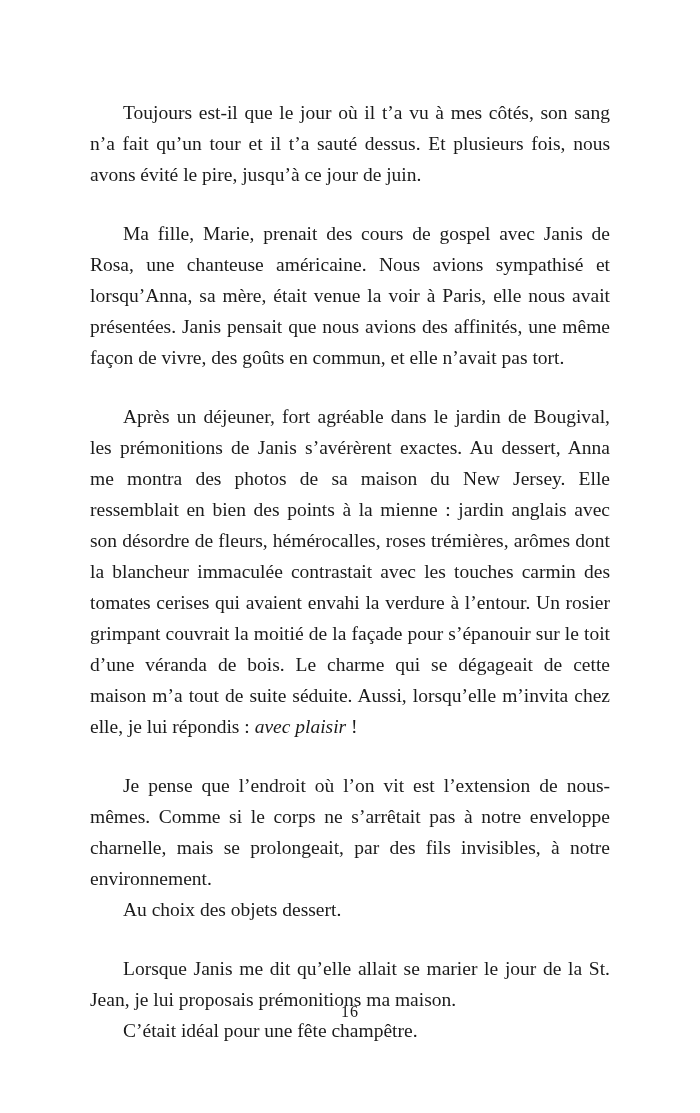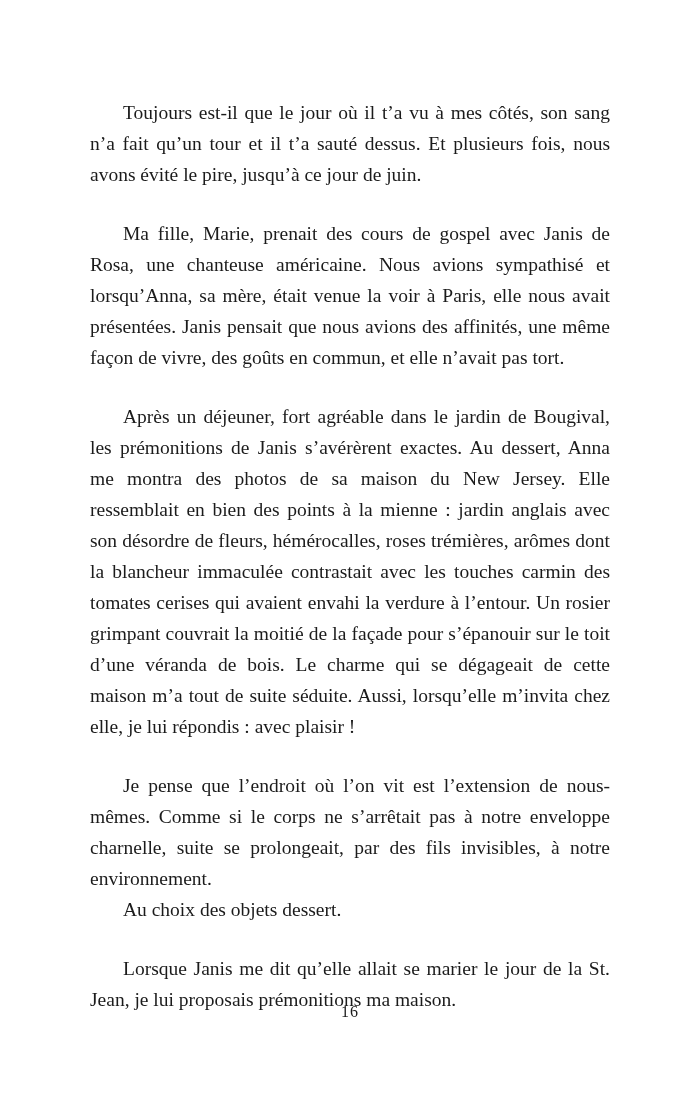--- a/index.html
+++ b/index.html
@@ -34,20 +34,21 @@
     margin: 0;
     text-indent: 33px;
   }
   .para.spaced {
     margin-top: 28px;
   }
   .para.spaced:first-child {
     margin-top: 0;
   }
   .italic {
+    font-style: italic;
   }
   .page-footer {
     position: absolute;
     left: 0;
     right: 0;
     top: 1003px;
     text-align: center;
   }
   .page-number {
     font-size: 16px;
@@ -56,20 +57,21 @@
   }
 </style>
 </head>
 <body>
 
 <div class="book-page">
   <main class="text-block">
     <p class="para spaced"><span>Toujours est-il que le jour où il t’a vu à mes côtés, son sang n’a fait qu’un tour et il t’a sauté dessus. Et plusieurs fois, nous avons évité le pire, jusqu’à ce jour de juin.</span></p>
     <p class="para spaced"><span>Ma fille, Marie, prenait des cours de gospel avec Janis de Rosa, une chanteuse américaine. Nous avions sympathisé et lorsqu’Anna, sa mère, était venue la voir à Paris, elle nous avait présentées. Janis pensait que nous avions des affinités, une même façon de vivre, des goûts en commun, et elle n’avait pas tort.</span></p>
     <p class="para spaced"><span>Après un déjeuner, fort agréable dans le jardin de Bougival, les prémonitions de Janis s’avérèrent exactes. Au dessert, Anna me montra des photos de sa maison du New Jersey. Elle ressemblait en bien des points à la mienne : jardin anglais avec son désordre de fleurs, hémérocalles, roses trémières, arômes dont la blancheur immaculée contrastait avec les touches carmin des tomates cerises qui avaient envahi la verdure à l’entour. Un rosier grimpant couvrait la moitié de la façade pour s’épanouir sur le toit d’une véranda de bois. Le charme qui se dégageait de cette maison m’a tout de suite séduite. Aussi, lorsqu’elle m’invita chez elle, je lui répondis : </span><span class="italic">avec plaisir</span><span> !</span></p>
-    <p class="para spaced"><span>Je pense que l’endroit où l’on vit est l’extension de nous-mêmes. Comme si le corps ne s’arrêtait pas à notre enveloppe charnelle, suite se prolongeait, par des fils invisibles, à notre environnement.</span></p>
+    <p class="para spaced"><span>Je pense que l’endroit où l’on vit est l’extension de nous-mêmes. Comme si le corps ne s’arrêtait pas à notre enveloppe charnelle, mais se prolongeait, par des fils invisibles, à notre environnement.</span></p>
     <p class="para"><span>Au choix des objets dessert.</span></p>
     <p class="para spaced"><span>Lorsque Janis me dit qu’elle allait se marier le jour de la St. Jean, je lui proposais prémonitions ma maison.</span></p>
+    <p class="para"><span>C’était idéal pour une fête champêtre.</span></p>
   </main>
   <footer class="page-footer">
     <span class="page-number">16</span>
   </footer>
 </div>
 
 </body></html>

